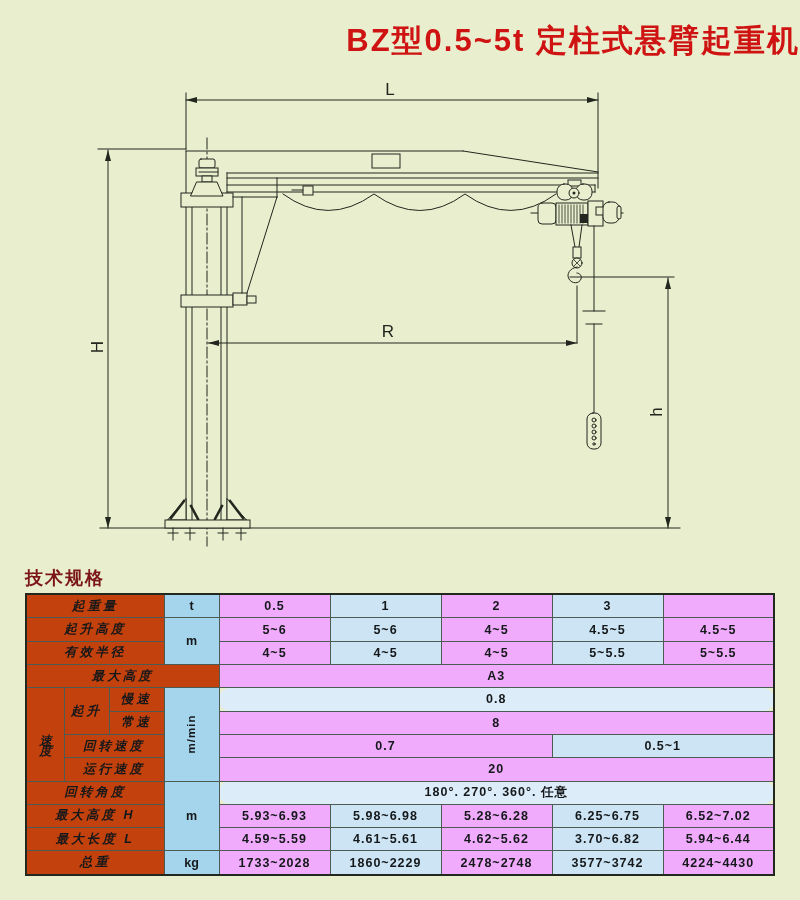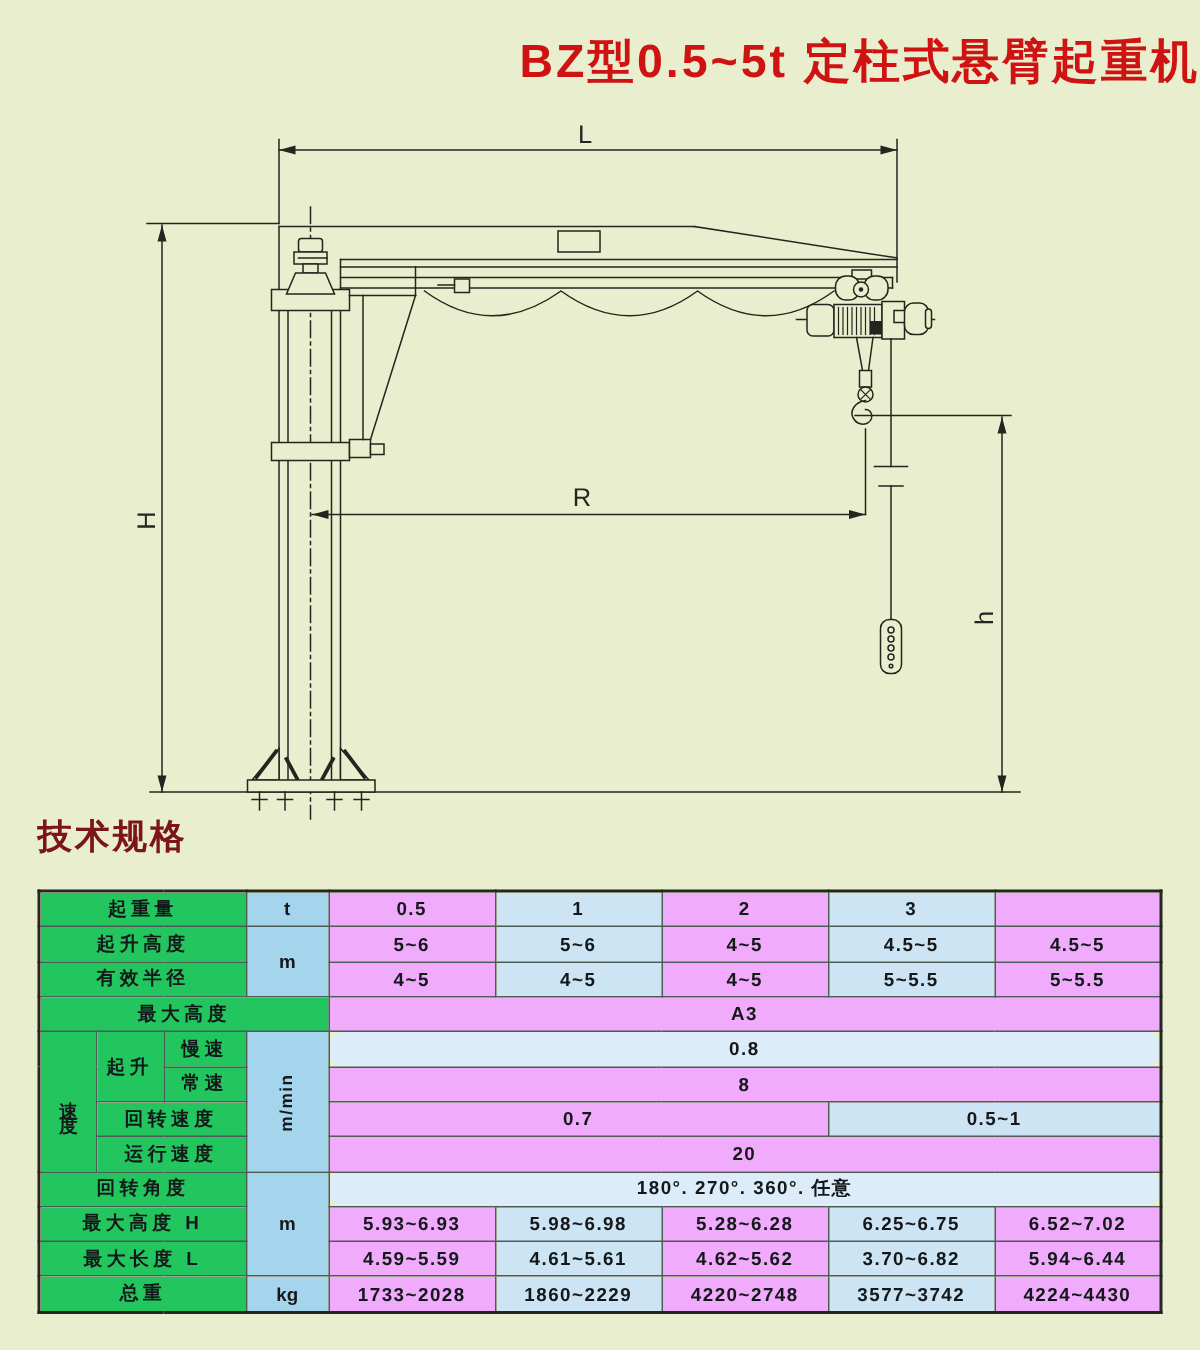--- a/index.html
+++ b/index.html
@@ -6,37 +6,37 @@
   body{
     width:800px;height:900px;position:relative;overflow:hidden;
     background:#e9efce;
     font-family:"Liberation Sans","DejaVu Sans",sans-serif;
   }
   .title{
     position:absolute;top:20px;left:0;width:800px;text-align:right;
     font-size:31px;font-weight:bold;color:#ce1312;letter-spacing:2px;white-space:nowrap;
   }
   .section-title{
-    position:absolute;top:542px;left:25px;
-    font-size:23px;font-weight:bold;color:#7b1517;letter-spacing:2px;
+    position:absolute;top:566px;left:25px;
+    font-size:18px;font-weight:bold;color:#7b1517;letter-spacing:2px;
   }
   svg.drawing{position:absolute;top:0;left:0;}
   svg.drawing text{font-family:"Liberation Sans","DejaVu Sans",sans-serif;font-size:17px;fill:#22261e;}
 
   table.spec{
     position:absolute;top:593px;left:25px;width:748px;height:283px;
     border-collapse:collapse;table-layout:fixed;
     font-size:12.5px;font-weight:bold;color:#15181a;
     border:2px solid #23281f;
   }
   table.spec td{
     border:1px solid #4c5c54;text-align:center;vertical-align:middle;
     padding:0;overflow:hidden;white-space:nowrap;
   }
-  td.lbl{background:#22c55e;letter-spacing:3px;}
+  td.lbl{background:#c2410c;letter-spacing:3px;font-style:italic;}
   td.unit{background:#a5d5ec;letter-spacing:0;}
   td.g{background:#f0abfc;letter-spacing:1px;}
   td.b{background:#cce4f4;border:2px solid #4d6b7a;letter-spacing:1px;}
   td.pb{background:#dcecf8;letter-spacing:1px;border-radius:11px;}
   .vtext{writing-mode:vertical-rl;letter-spacing:9px;display:inline-block;line-height:1;}
   .rot{display:inline-block;transform:rotate(-90deg);font-size:11.5px;letter-spacing:1px;}
 </style>
 </head>
 <body>
 
@@ -278,18 +278,18 @@
     <td class="b">4.61~5.61</td>
     <td class="g">4.62~5.62</td>
     <td class="b">3.70~6.82</td>
     <td class="g">5.94~6.44</td>
   </tr>
   <tr>
     <td class="lbl" colspan="3">总重</td>
     <td class="unit">kg</td>
     <td class="g">1733~2028</td>
     <td class="b">1860~2229</td>
-    <td class="g">4220~2748</td>
+    <td class="g">2478~2748</td>
     <td class="b">3577~3742</td>
     <td class="g">4224~4430</td>
   </tr>
 </tbody>
   </table>
 
 </body></html>

